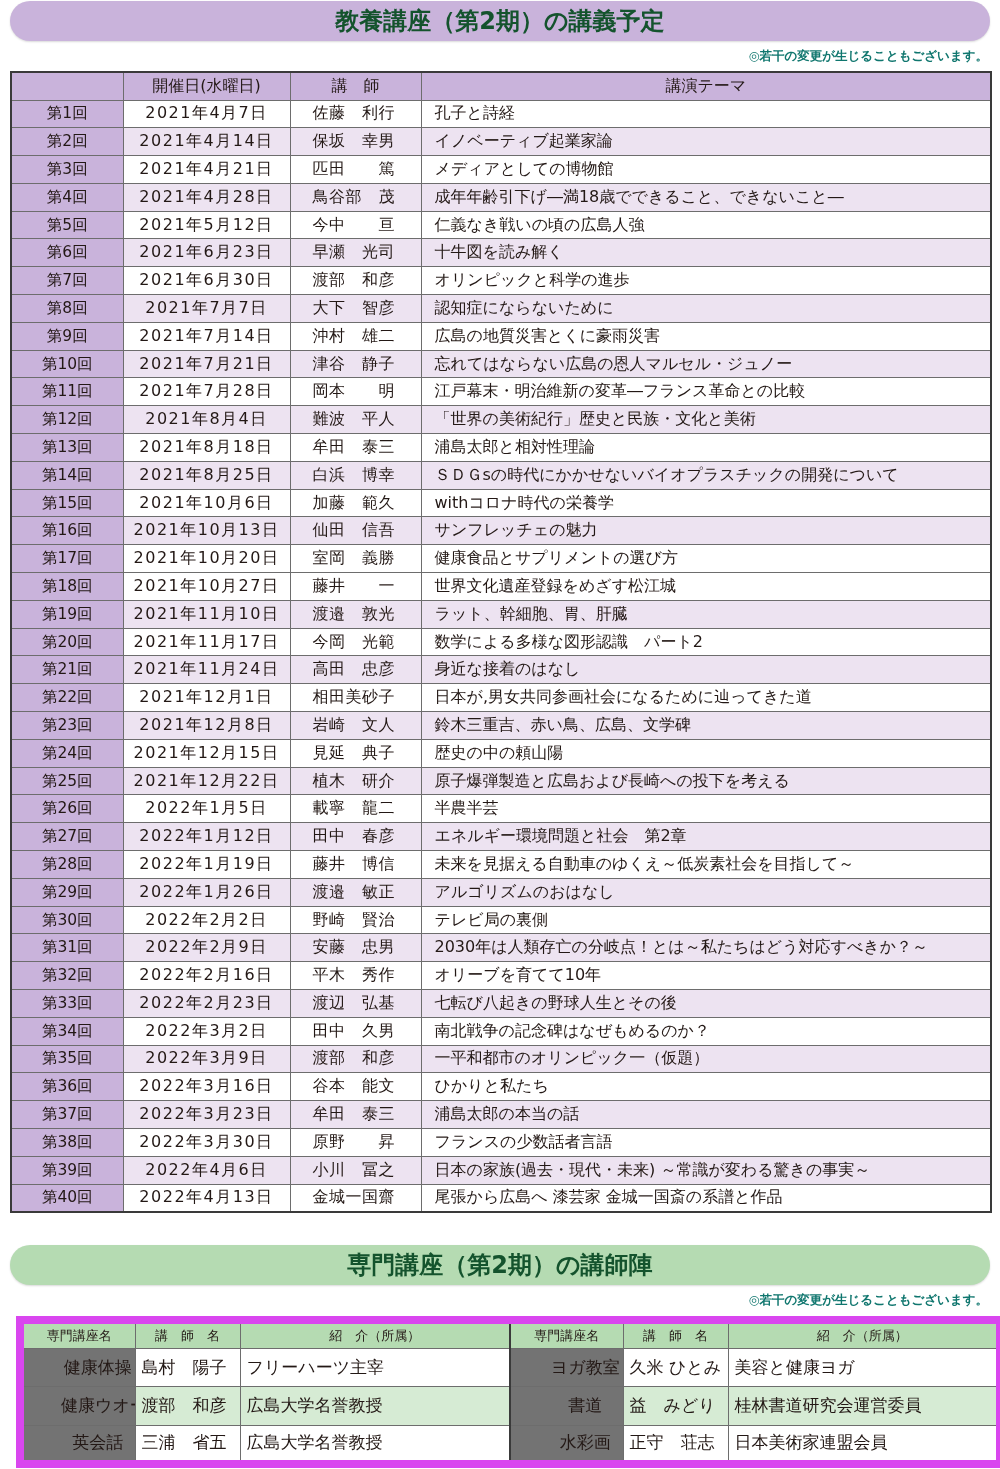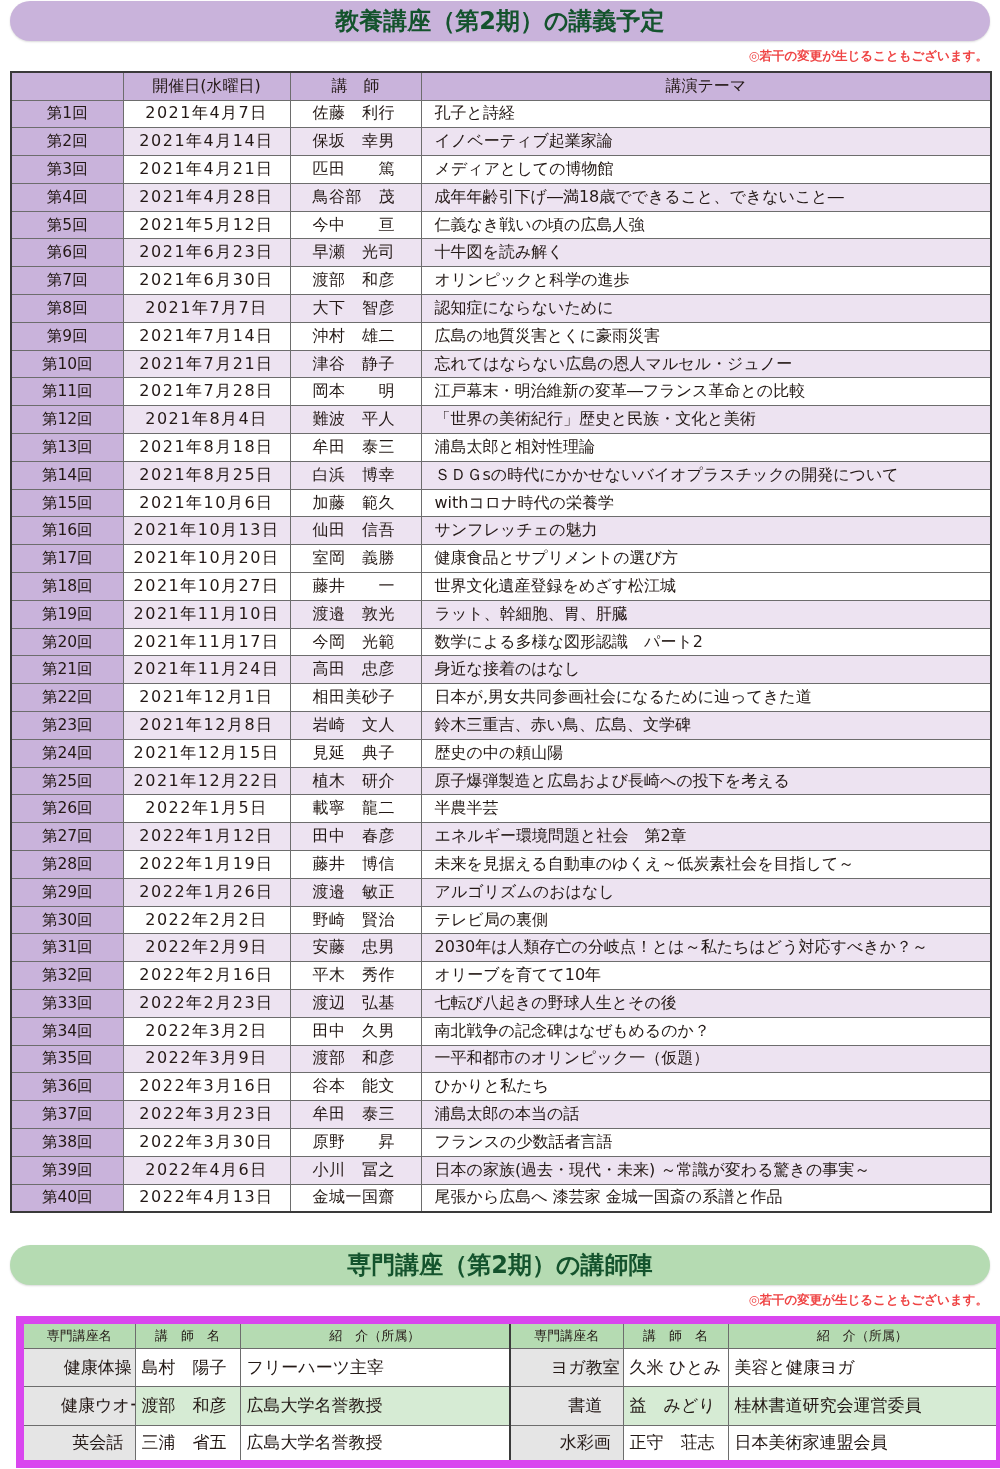--- a/index.html
+++ b/index.html
@@ -8,21 +8,21 @@
 
   .pill {
     position: absolute; left: 10px; width: 980px; height: 40px;
     border-radius: 20px; display: flex; align-items: center; justify-content: center;
     font-weight: bold; font-size: 24px; letter-spacing: 0px; color: #14532d;
   }
   .pill.purple { top: 1px; background: #c9b3db; box-shadow: 0 1px 2px rgba(0,0,0,0.15); }
   .pill.green { top: 1245px; background: #b5dbb2; box-shadow: 0 1px 2px rgba(0,0,0,0.15); }
 
   .note {
-    position: absolute; right: 12px; font-size: 12.5px; font-weight: bold; color: #ef4444;
+    position: absolute; right: 12px; font-size: 12.5px; font-weight: bold; color: #0f766e;
   }
   .note.n1 { top: 48px; }
   .note.n2 { top: 1292px; }
 
   
   table.sched {
     position: absolute; left: 10px; top: 71px; width: 980px;
     border-collapse: collapse; table-layout: fixed;
     border: 2px solid #3a3a3a;
   }
@@ -39,21 +39,21 @@
 
   
   table.spec {
     position: absolute; left: 16px; top: 1316px; width: 980px;
     border-collapse: collapse; table-layout: fixed;
     border: 8px solid #d946ef;
   }
   table.spec th, table.spec td { border: 1px solid #6d6d6d; padding: 0; white-space: nowrap; overflow: hidden; }
   table.spec thead th { background: #b5dbb2; font-weight: normal; font-size: 13px; height: 28px; text-align: center; }
   table.spec td { height: 38.5px; font-size: 17px; }
-  table.spec td.cname { background: #e5e5e5; text-align: center; padding-left: 37px; }
+  table.spec td.cname { background: #737373; text-align: center; padding-left: 37px; }
   table.spec td.tname { padding-left: 6px; }
   table.spec td.desc { padding-left: 6px; }
   table.spec tr.alt td.tname, table.spec tr.alt td.desc { background: #d6ebd4; }
   table.spec tr.plain td.tname, table.spec tr.plain td.desc { background: #ffffff; }
   table.spec td.sep { border-left: 2px solid #3a3a3a; }
   table.spec th.sep { border-left: 2px solid #3a3a3a; }
 </style>
 </head>
 <body>
 

